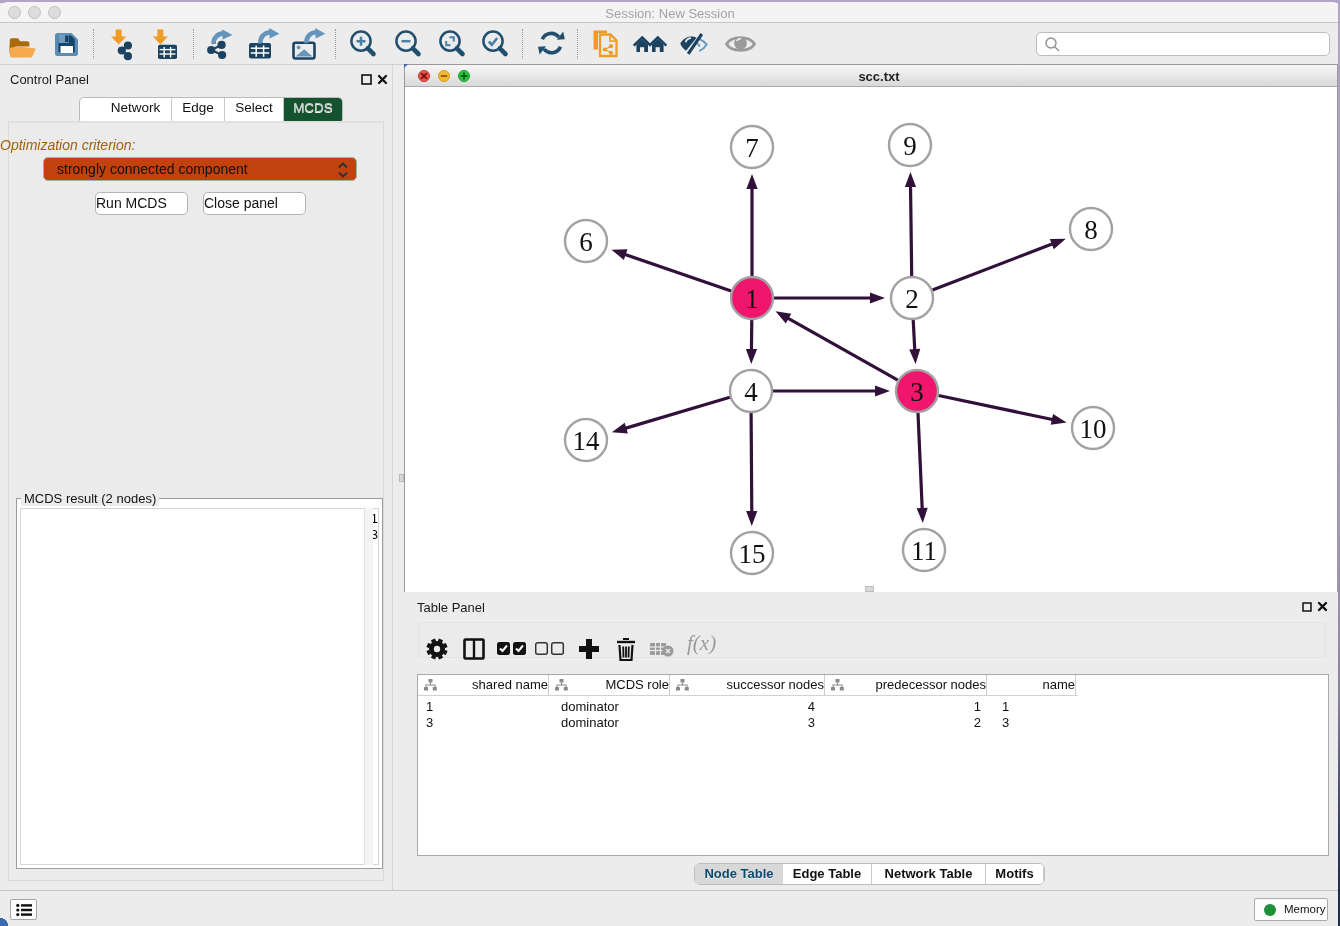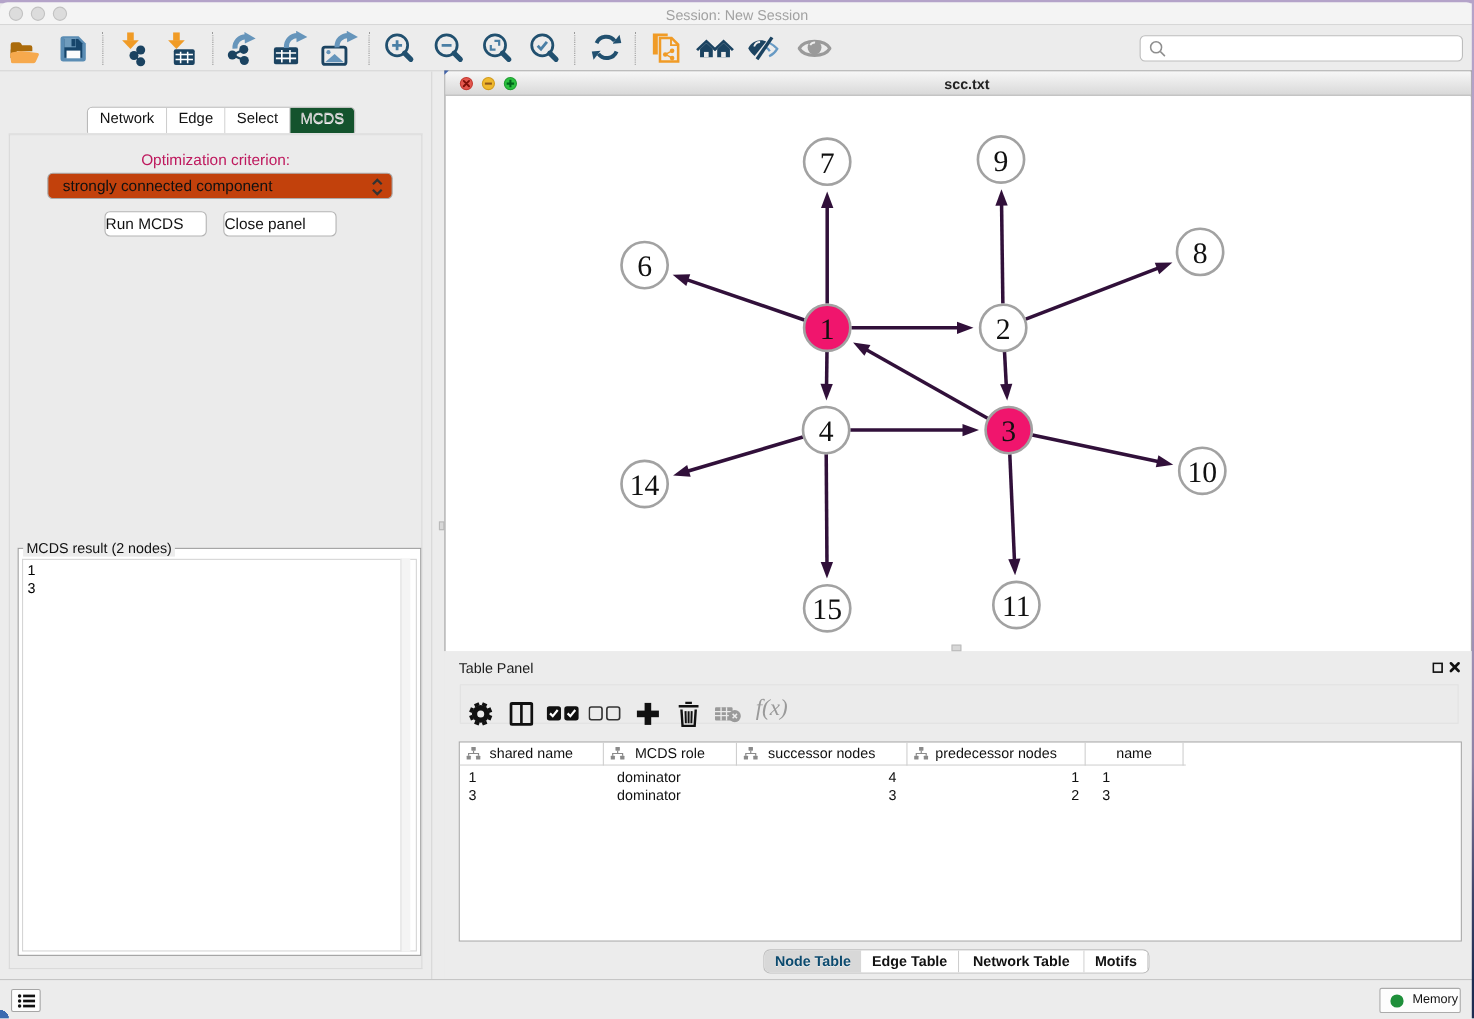--- a/index.html
+++ b/index.html
@@ -14,50 +14,50 @@
 #title { position:absolute; top:4px; left:0; width:100%; text-align:center; font-size:13px; color:#a2a2a2; }
 #toolbar { left:0; top:23px; width:1340px; height:42px; background:#ececec; border-bottom:1px solid #d0d0d0; }
 .sep { position:absolute; top:6px; height:30px; width:1px; border-left:1px dotted #9a9a9a; }
 .ticon { position:absolute; top:5px; }
 #searchbox { position:absolute; left:1036px; top:9px; width:294px; height:24px; background:#fff; border:1px solid #bdbdbd; border-radius:5px; }
 
 #cpanel { left:0; top:65px; width:392px; height:825px; background:#ececec; }
 #cphead { position:absolute; left:0; top:0; width:100%; height:27px; }
 #cphead span { position:absolute; left:10px; top:7px; font-size:13px; color:#1a1a1a; }
 .winbtn { position:absolute; top:8px; font-size:12px; color:#111; }
-#cptabs { position:absolute; left:79px; top:32px; height:27px; display:flex; border:1px solid #b9b9b9; border-radius:5px; overflow:hidden; background:#fff; }
+#cptabs { position:absolute; left:79px; top:32px; height:27px; display:flex; border:1px solid #b9b9b9; border-radius:5px; overflow:hidden; background:#fff;padding-left:20px; }
 #cptabs div { font-size:13.5px; line-height:19px; color:#111; border-right:1px solid #c9c9c9; background:#fff; white-space:nowrap; text-align:center; }
 #cptabs div.selt { background:#14532d; color:#c9c9c9; text-shadow:0 1px 0 #f2f2f2; border-right:none; }
 #cpbody { position:absolute; left:8px; top:56px; width:376px; height:760px; background:#ebebeb; border:1px solid #dadada; border-top:2px solid #e0e0e0; }
-#optlabel { position:absolute; left:0; top:72px; width:100%; text-align:center; font-size:14px; color:#be185d; }
+#optlabel { position:absolute; left:0; top:72px; width:100%; font-size:14px; color:#a16207;font-style:italic; }
 #combo { position:absolute; left:43px; top:92px; width:314px; height:24px; background:#c2410c; border:1px solid #ababab; border-radius:5px; font-size:14px; line-height:22px; padding-left:13px; color:#111; }
 #combo svg { position:absolute; right:5px; top:3px; }
 .btn { position:absolute; height:23px; background:#fff; border:1px solid #b4b4b4; border-radius:5px; font-size:14px; text-align:left; line-height:21px; color:#111; }
-#mcdsbox { position:absolute; left:16px; top:433px; width:367px; height:371px; border:1px solid #9d9d9d; background:#fff; }
+#mcdsbox { position:absolute; left:16px; top:433px; width:367px; height:371px; border:1px solid #9d9d9d; background:#fff;text-align:right; }
 #mcdslegend { position:absolute; left:4px; top:-8px; background:#ececec; padding:0 3px; font-size:13px; color:#111; }
 #mcdsinner { position:absolute; left:3px; top:9px; right:3px; bottom:3px; background:#fff; border:1px solid #d5d5d5; font-size:13px; padding:2px 0 0 4px; line-height:16px; }
 #mcdssb { position:absolute; right:9px; top:9px; width:9px; bottom:3px; background:#f4f4f4; border-left:1px solid #e0e0e0; }
 
 #vsplit { left:392px; top:65px; width:12px; height:825px; background:#ececec; border-left:1px solid #d6d6d6; }
 #vsplitHandle { position:absolute; left:6px; top:409px; width:5px; height:8px; background:#d8d8d8; border:1px solid #b9b9b9; }
 
 #netwin { left:404px; top:64px; width:934px; height:528px; border:1px solid #9a9a9a; border-bottom:none; background:#fff; }
 #nethead { position:absolute; left:0; top:0; width:100%; height:22px; background:linear-gradient(#f7f7f7,#d9d9d9); border-bottom:1px solid #ababab; }
 #nettitle { position:absolute; top:4px; left:8px; width:100%; text-align:center; font-size:13px; font-weight:bold; color:#222; }
 .mac { position:absolute; top:5px; width:12px; height:12px; border-radius:50%; }
 .mac svg { position:absolute; left:0; top:0; }
 #netcanvas { position:absolute; left:1px; top:23px; width:931px; height:504px; background:#fff; }
 #graphsvg text { font-family:"Liberation Serif", serif; font-size:27px; fill:#111; }
 
 #tpanel { left:404px; top:592px; width:936px; height:298px; background:#ececec; }
 #tphead span { position:absolute; left:13px; top:8px; font-size:13px; color:#1a1a1a;text-align:center; }
 #tptools { position:absolute; left:14px; top:30px; width:908px; height:36px; background:#ebebeb; border:1px solid #e2e2e2; }
 #tbl { position:absolute; left:13px; top:82px; width:912px; height:182px; background:#fff; border:1px solid #a8a8a8; }
 #tblhead { position:absolute; left:0; top:0; width:660px; height:21px; border-bottom:1px solid #d2d2d2; display:flex; }
-#tblhead .hc { position:relative; height:21px; border-right:1px solid #cfcfcf; font-size:13px; text-align:center; line-height:20px; color:#111; }
+#tblhead .hc { position:relative; height:21px; border-right:1px solid #cfcfcf; font-size:13px; text-align:right; line-height:20px; color:#111; }
 .rowt { position:absolute; font-size:13px; color:#111; }
 #btabs { position:absolute; left:290px; top:271px; height:22px; display:flex; border:1px solid #bdbdbd; border-radius:6px; overflow:hidden; background:#fff; }
 #btabs div { font-size:13px; font-weight:bold; line-height:20px; color:#111; border-right:1px solid #c9c9c9; background:#fff; white-space:nowrap; text-align:center; }
 #btabs div.selt { background:#d8d8d8; color:#0c4a6e; text-shadow:0 1px 0 #eee; border-right:none; font-weight:bold; }
 
 #statusbar { left:0; top:890px; width:1340px; height:36px; background:#ececec; border-top:1px solid #c6c6c6;padding-left:24px; }
 #listbtn { position:absolute; left:10px; top:8px; width:27px; height:21px; background:#fdfdfd; border:1px solid #a6a6a6; border-radius:2px; }
 #membtn { position:absolute; left:1254px; top:7px; width:74px; height:23px; background:#fdfdfd; border:1px solid #ababab; border-radius:2px; font-size:11.5px; color:#111; line-height:21px; padding-left:29px; }
 #membtn i { position:absolute; left:9px; top:5px; width:12px; height:12px; border-radius:50%; background:#1e8f3a; }
 #blcorner { left:0; top:918px; width:8px; height:8px; background:radial-gradient(circle at 0 100%, #3a6ab0 0 8px, transparent 8px); }
@@ -212,20 +212,29 @@
 <div class="sep" style="left:335px"></div>
 <div class="sep" style="left:522px"></div>
 <div class="sep" style="left:577px"></div>
   <div id="searchbox"><svg width="22" height="22" viewBox="0 0 22 22" style="margin:1px 0 0 5px">
         <circle cx="9" cy="9" r="5" fill="none" stroke="#8e8e8e" stroke-width="1.4"></circle>
         <line x1="12.7" y1="12.7" x2="17" y2="17" stroke="#8e8e8e" stroke-width="1.4"></line>
       </svg></div>
 </div>
 
 <div class="abs" id="cpanel">
+  <div id="cphead">
+      <span>Control Panel</span>
+    <svg class="winbtn" style="left:361px;top:9px" width="11" height="11">
+        <rect x="1" y="1" width="9" height="9" fill="none" stroke="#111" stroke-width="1.6"></rect>
+      </svg>
+    <svg class="winbtn" style="left:377px;top:9px" width="11" height="11">
+        <path d="M2 2 L9 9 M9 2 L2 9" stroke="#111" stroke-width="2.3" stroke-linecap="round"></path>
+      </svg>
+  </div>
   <div id="cptabs">
     <div style="width:72px">Network</div>
       <div style="width:53px">Edge</div>
       <div style="width:59px">Select</div>
       <div class="selt" style="width:58px">MCDS</div>
   </div>
   <div id="cpbody"></div>
   <div id="optlabel">Optimization criterion:</div>
   <div id="combo">strongly connected component
     <svg width="16" height="18" viewBox="0 0 16 18">

